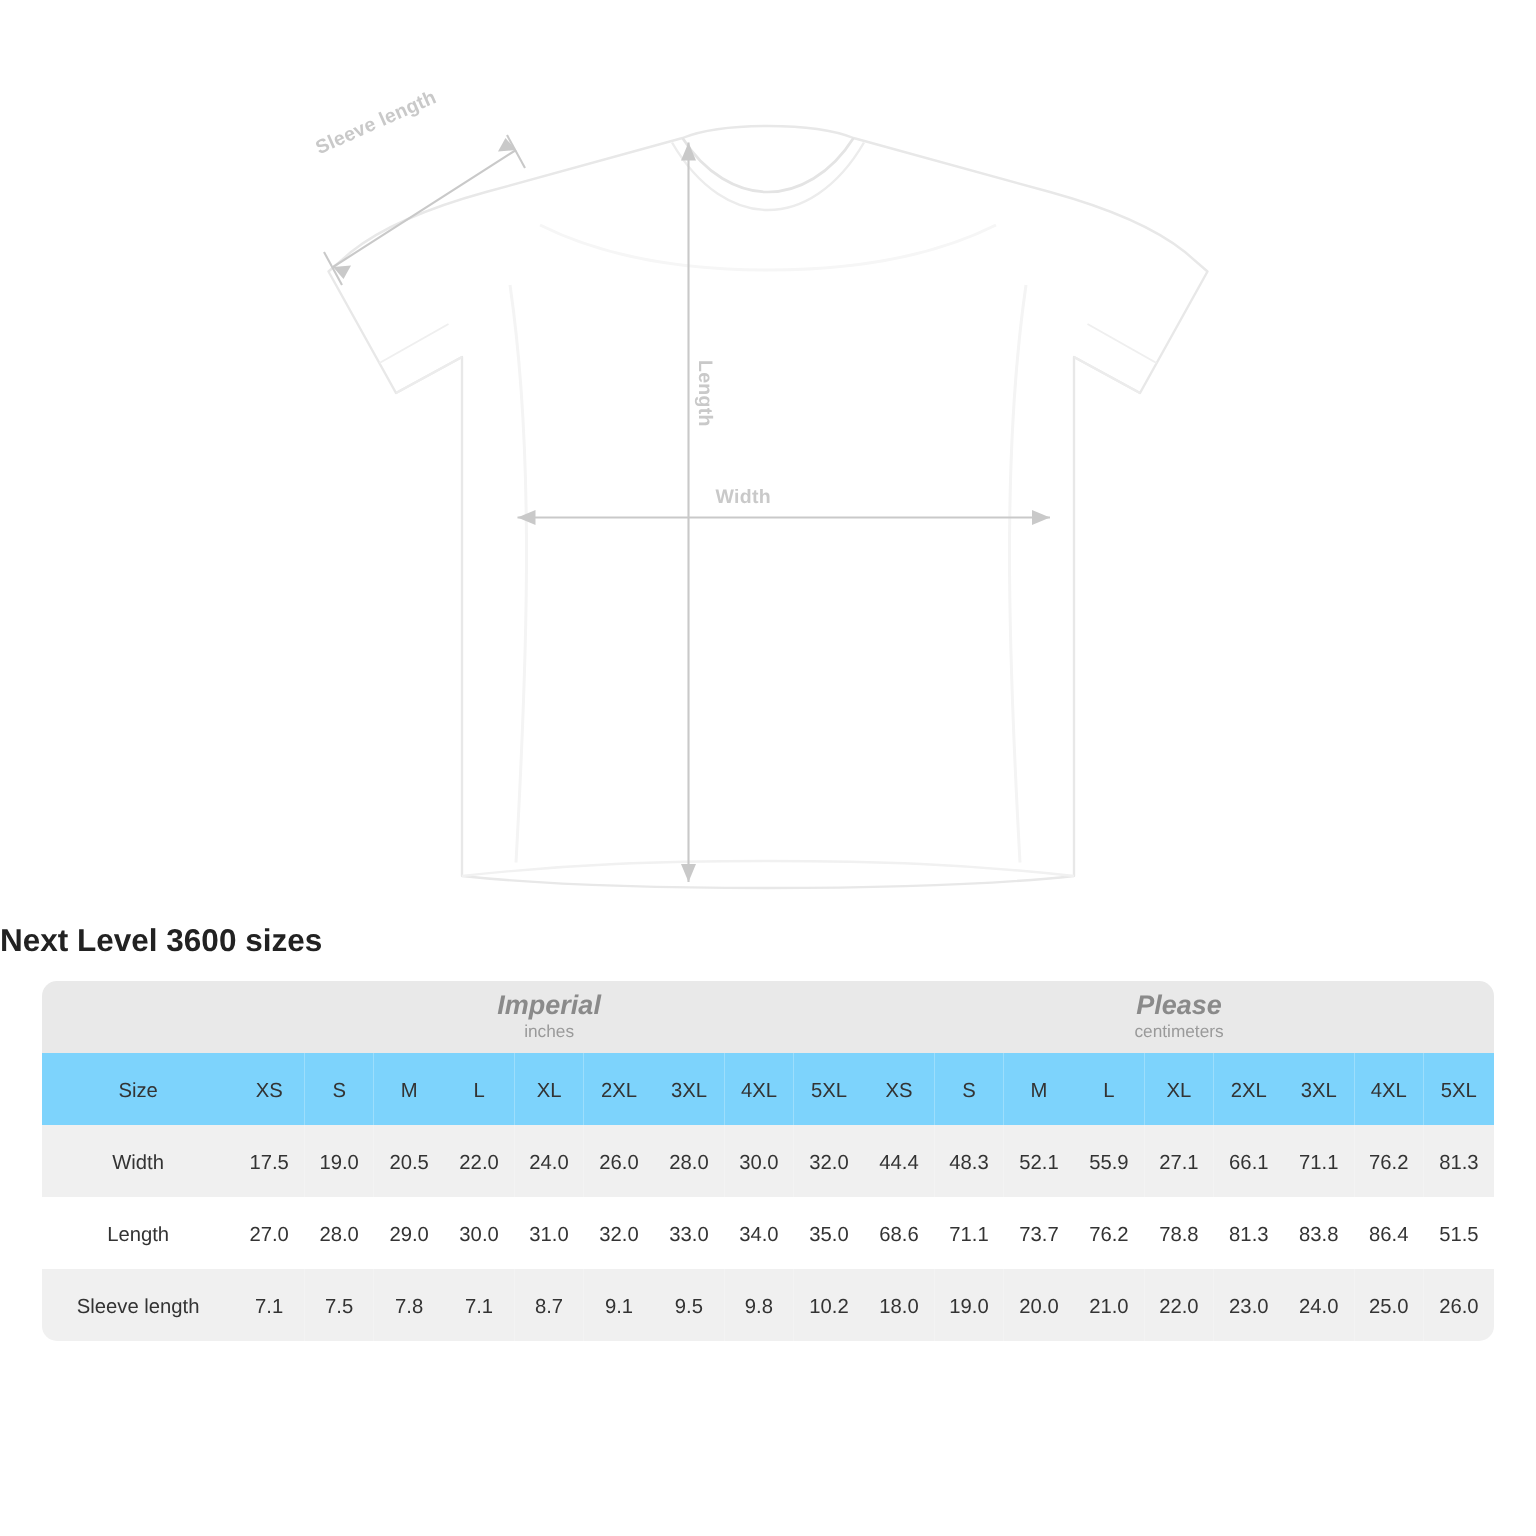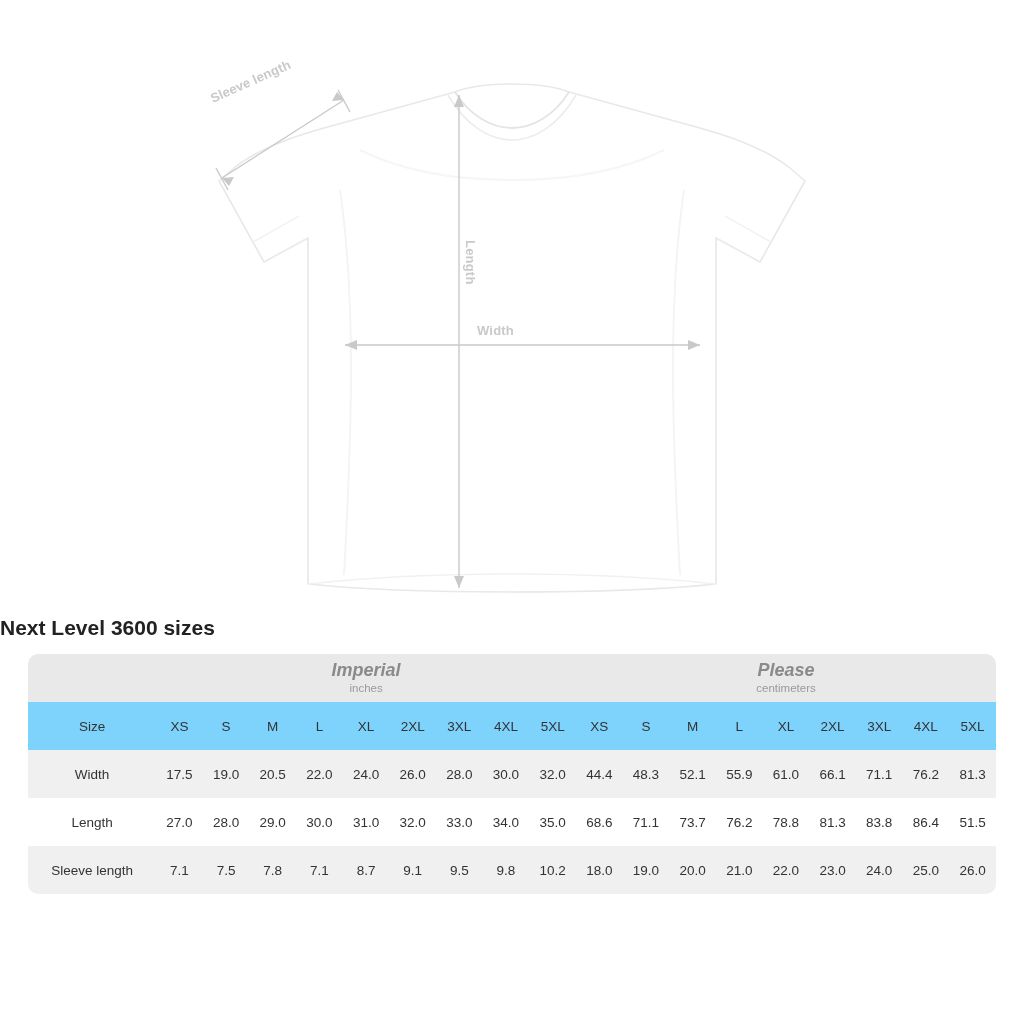--- a/index.html
+++ b/index.html
@@ -268,21 +268,21 @@
           <td>22.0</td>
           <td>24.0</td>
           <td>26.0</td>
           <td>28.0</td>
           <td>30.0</td>
           <td>32.0</td>
           <td>44.4</td>
           <td>48.3</td>
           <td>52.1</td>
           <td>55.9</td>
-          <td>61.0</td>
+          <td>27.1</td>
           <td>66.1</td>
           <td>71.1</td>
           <td>76.2</td>
           <td>81.3</td>
         </tr>
         <tr class="row-plain">
           <td class="row-label">Length</td>
           <td>27.0</td>
           <td>28.0</td>
           <td>29.0</td>

